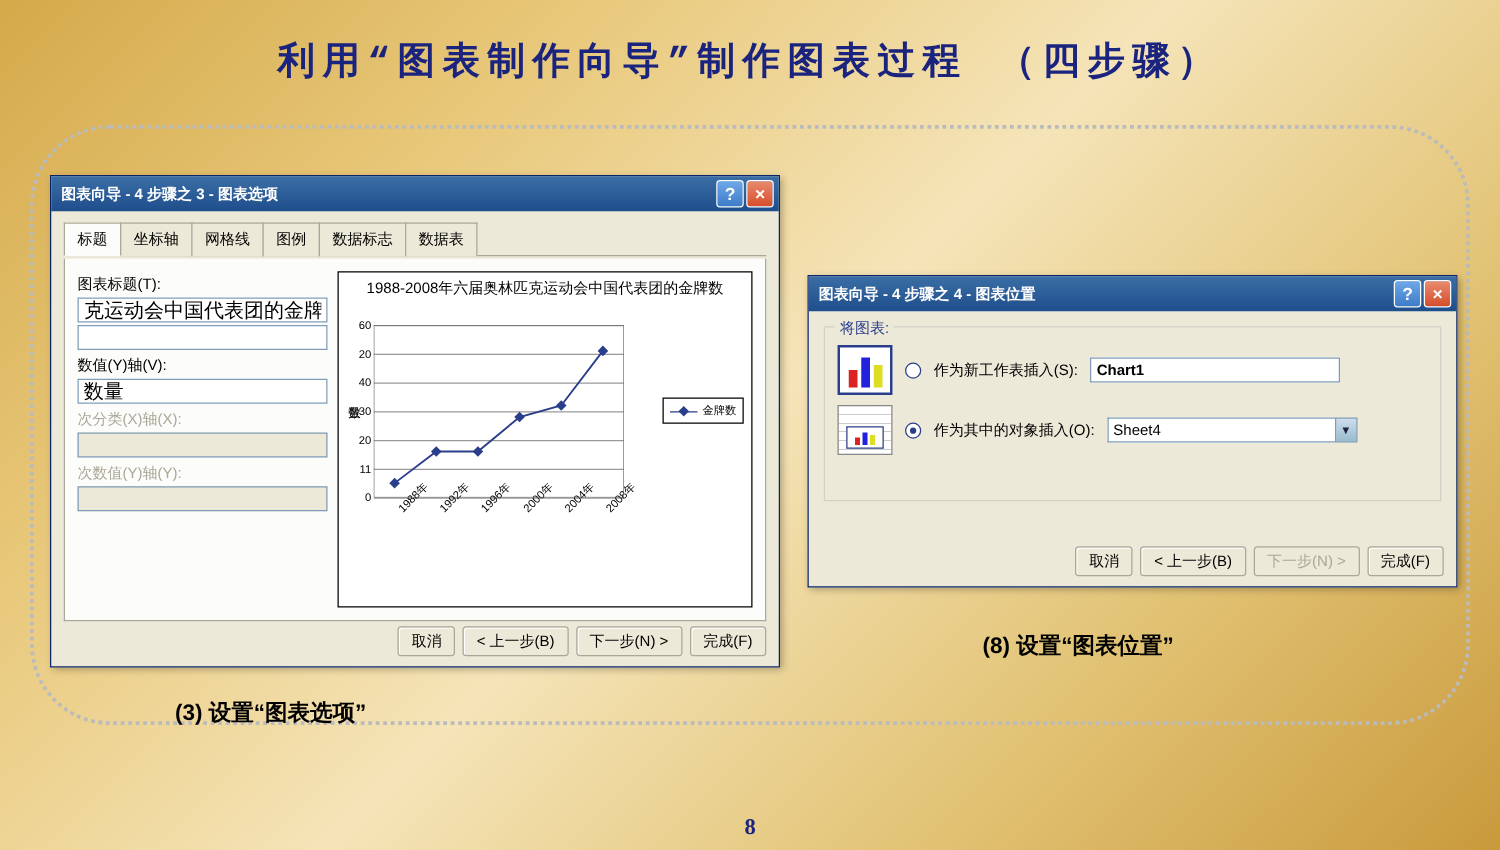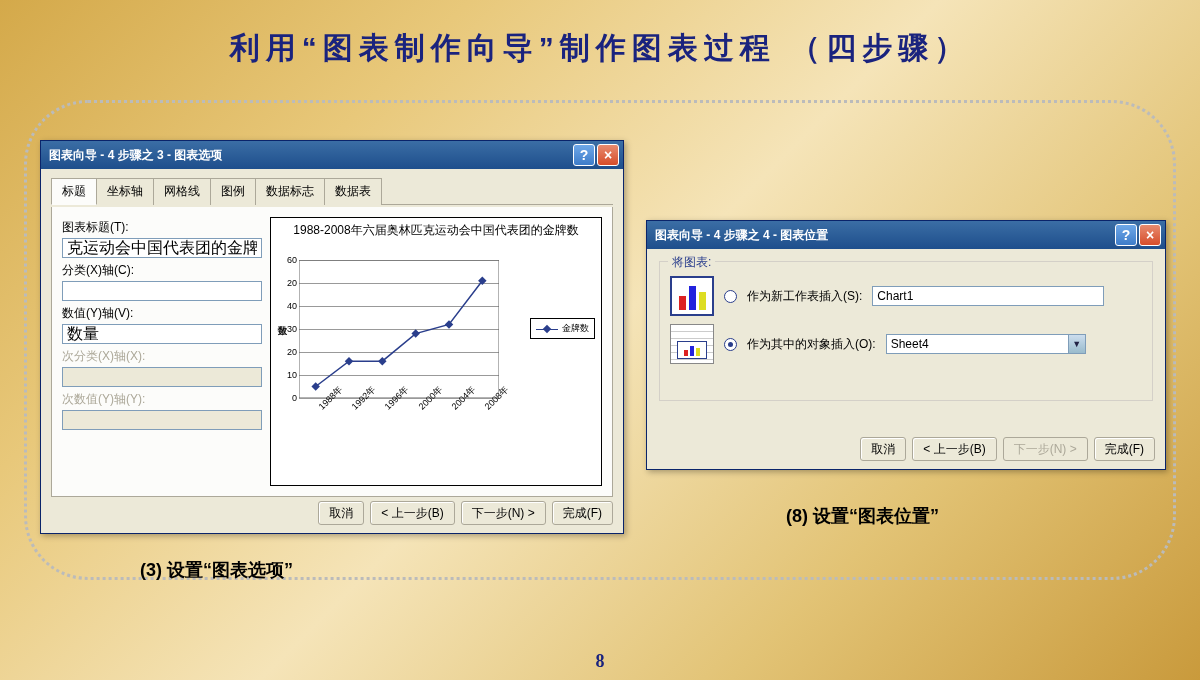--- a/index.html
+++ b/index.html
@@ -3,21 +3,21 @@
 <meta charset="utf-8">
 <style>
   * { box-sizing: border-box; margin: 0; padding: 0; }
   body {
     width: 1200px; height: 680px;
     background: linear-gradient(135deg, #d4a94a 0%, #e8c87a 25%, #f5e4b8 50%, #e2c375 75%, #c99a3c 100%);
     font-family: "SimSun", "宋体", serif;
     position: relative; overflow: hidden;
   }
   .title { position:absolute; top:28px; left:0; right:0; text-align:center;
-    font-size:30px; font-weight:bold; color:#1a237e; letter-spacing:6px; font-family:Liberation Sans, sans-serif;}
+    font-size:30px; font-weight:bold; color:#1a237e; letter-spacing:6px; font-family:Liberation Mono, monospace;}
   .dotted-border { position:absolute; top:100px; left:24px; width:1152px; height:480px;
     border:3px dotted #bbb; border-radius:64px; pointer-events:none;}
   .page-num { position:absolute; bottom:8px; left:0; right:0; text-align:center;
     color:#1a237e; font-size:18px; font-weight:bold;}
   .caption { position:absolute; font-weight:bold; color:#000; font-size:18px; font-family:"SimHei","黑体",sans-serif;}
   .caption.c3 { top:558px; left:140px; }
   .caption.c4 { top:504px; left:786px; }
 
   .dialog { position:absolute; background:#ece9d8; border:1px solid #0a246a;
     box-shadow:2px 2px 6px rgba(0,0,0,0.3); font-family:Tahoma,"宋体",sans-serif; font-size:12px;}
@@ -112,37 +112,36 @@
       <div class="tab">坐标轴</div>
       <div class="tab">网格线</div>
       <div class="tab">图例</div>
       <div class="tab">数据标志</div>
       <div class="tab">数据表</div>
     </div>
     <div class="tabpanel">
       <div class="form-col">
         <label>图表标题(T):</label>
         <input value="克运动会中国代表团的金牌" style="">
-        <label>分类(X)轴(C):</label>
         <input value="" style="">
         <label>数值(Y)轴(V):</label>
         <input value="数量" style="">
         <label class="disabled">次分类(X)轴(X):</label>
         <input class="disabled" disabled="" style="">
         <label class="disabled">次数值(Y)轴(Y):</label>
         <input class="disabled" disabled="" style="">
       </div>
       <div class="chart-area">
         <div class="chart-title">1988-2008年六届奥林匹克运动会中国代表团的金牌数</div>
         <div class="ylabel">数量</div>
         <div class="chart-inner" id="chart-inner">
             <div class="grid-line" style="top: 138px;"></div>
             <div class="ytick" style="top: 138px;">0</div>
             <div class="grid-line" style="top: 115px;"></div>
-            <div class="ytick" style="top: 115px;">10</div>
+            <div class="ytick" style="top: 115px;">11</div>
             <div class="grid-line" style="top: 92px;"></div>
             <div class="ytick" style="top: 92px;">20</div>
             <div class="grid-line" style="top: 69px;"></div>
             <div class="ytick" style="top: 69px;">30</div>
             <div class="grid-line" style="top: 46px;"></div>
             <div class="ytick" style="top: 46px;">40</div>
             <div class="grid-line" style="top: 23px;"></div>
             <div class="ytick" style="top: 23px;">20</div>
             <div class="grid-line" style="top: 0px;"></div>
             <div class="ytick" style="top: 0px;">60</div>
@@ -190,21 +189,21 @@
     <div class="groupbox">
       <span class="groupbox-title">将图表:</span>
       <div class="radio-row">
         <div class="chart-icon">
           <div class="bar b1"></div>
             <div class="bar b2"></div>
             <div class="bar b3"></div>
         </div>
         <div class="radio"></div>
         <span class="radio-label">作为新工作表插入(S):</span>
-        <input class="inp" style="width: 232px; flex: 0 0 auto;" value="Chart1">
+        <input class="inp" style="width: 200px; flex: 0 0 auto; font-weight: bold;" value="Chart1">
       </div>
       <div class="radio-row">
         <div class="sheet-icon">
           <div class="mini">
               <div class="mb mb1"></div>
               <div class="mb mb2"></div>
               <div class="mb mb3"></div>
             </div>
         </div>
         <div class="radio checked"></div>

